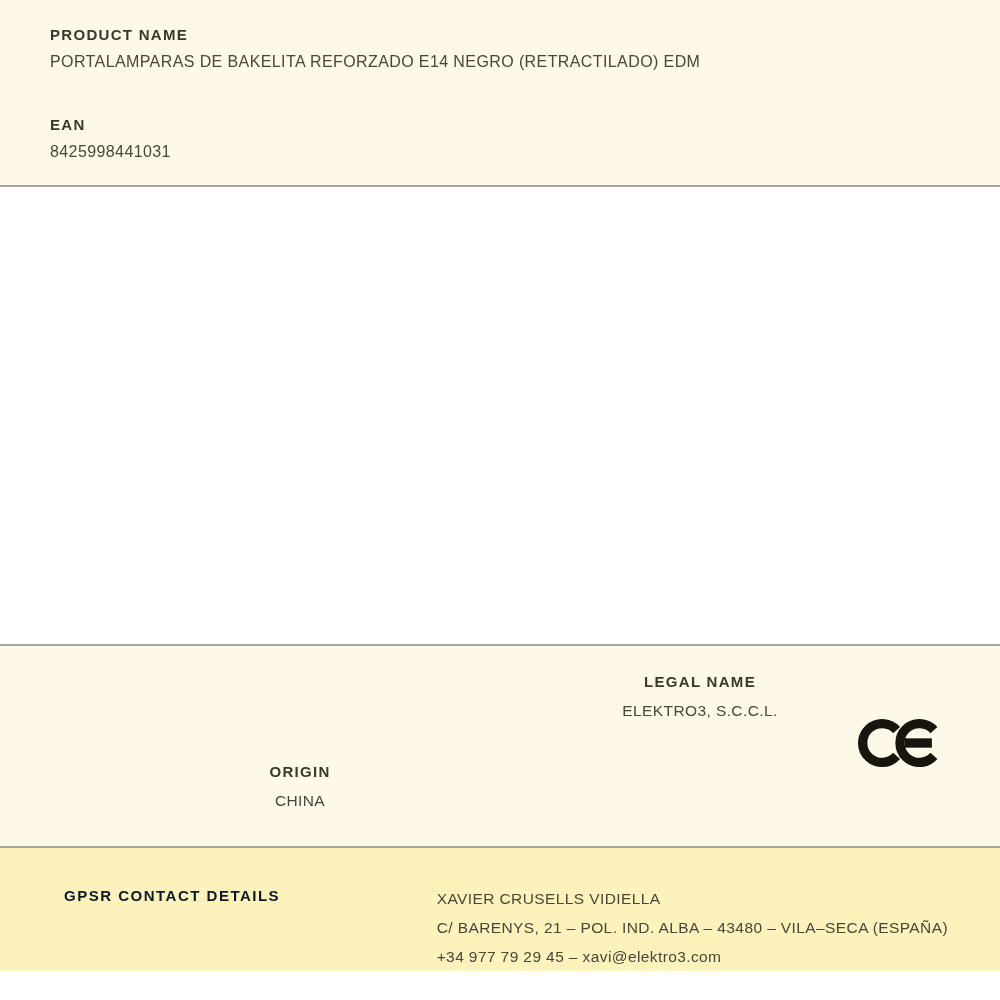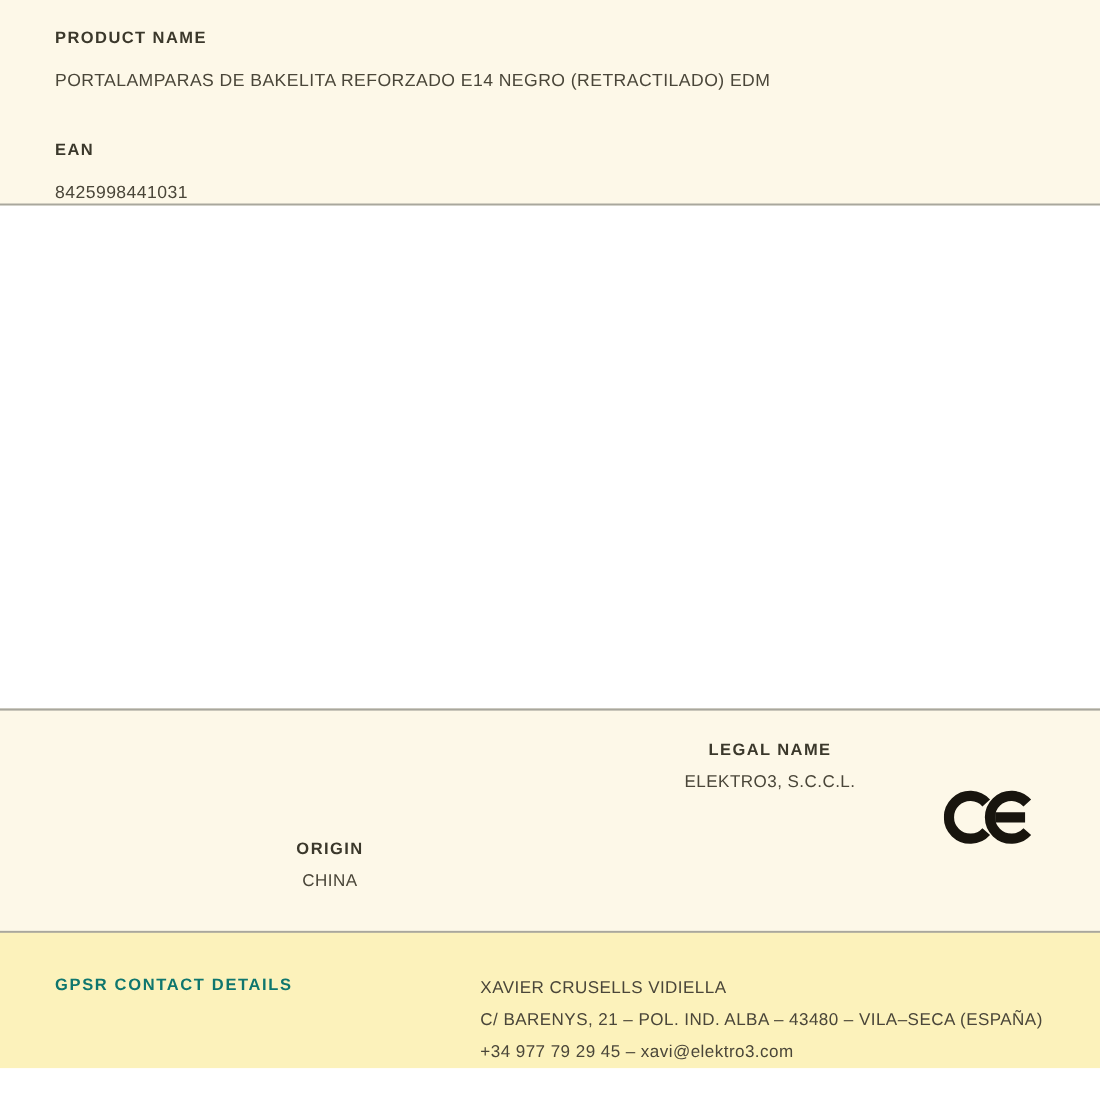--- a/index.html
+++ b/index.html
@@ -25,21 +25,21 @@
     font-weight: bold;
     letter-spacing: 1.3px;
     color: #3b382b;
     line-height: 19px;
   }
   .field-value {
     font-size: 16px;
     letter-spacing: 0.4px;
     color: #4a4639;
     line-height: 20px;
-    margin-top: 20px;
+    margin-top: 8px;
   }
   .field-group + .field-group { margin-top: 43px; }
 
   
   .section-image {
     flex: 0 0 auto;
     height: 457px;
     background: #ffffff;
   }
 
@@ -85,23 +85,24 @@
     border-top: 2px solid #a9a79d;
     padding: 36px 52px 0 50px;
     display: flex;
     justify-content: space-between;
     align-items: flex-start;
   }
   .contact-label {
     font-size: 15px;
     font-weight: bold;
     letter-spacing: 1.5px;
-    color: #0f766e;
+    color: #0f172a;
     line-height: 19px;
     padding-top: 2px;
+    margin-left: 14px;
   }
   .contact-block { text-align: left; }
   .contact-line {
     font-size: 15.5px;
     letter-spacing: 0.4px;
     color: #4a4639;
     line-height: 29px;
     white-space: nowrap;
   }
 </style>

